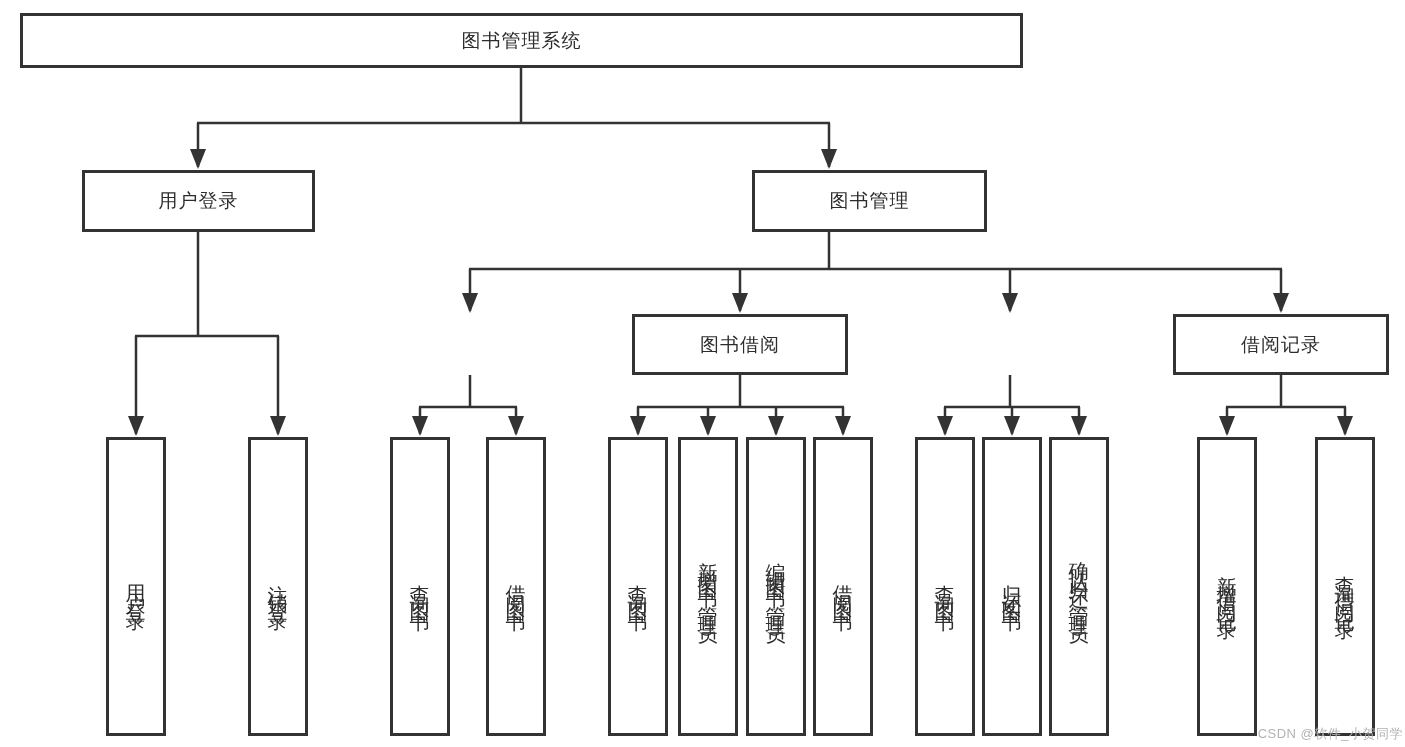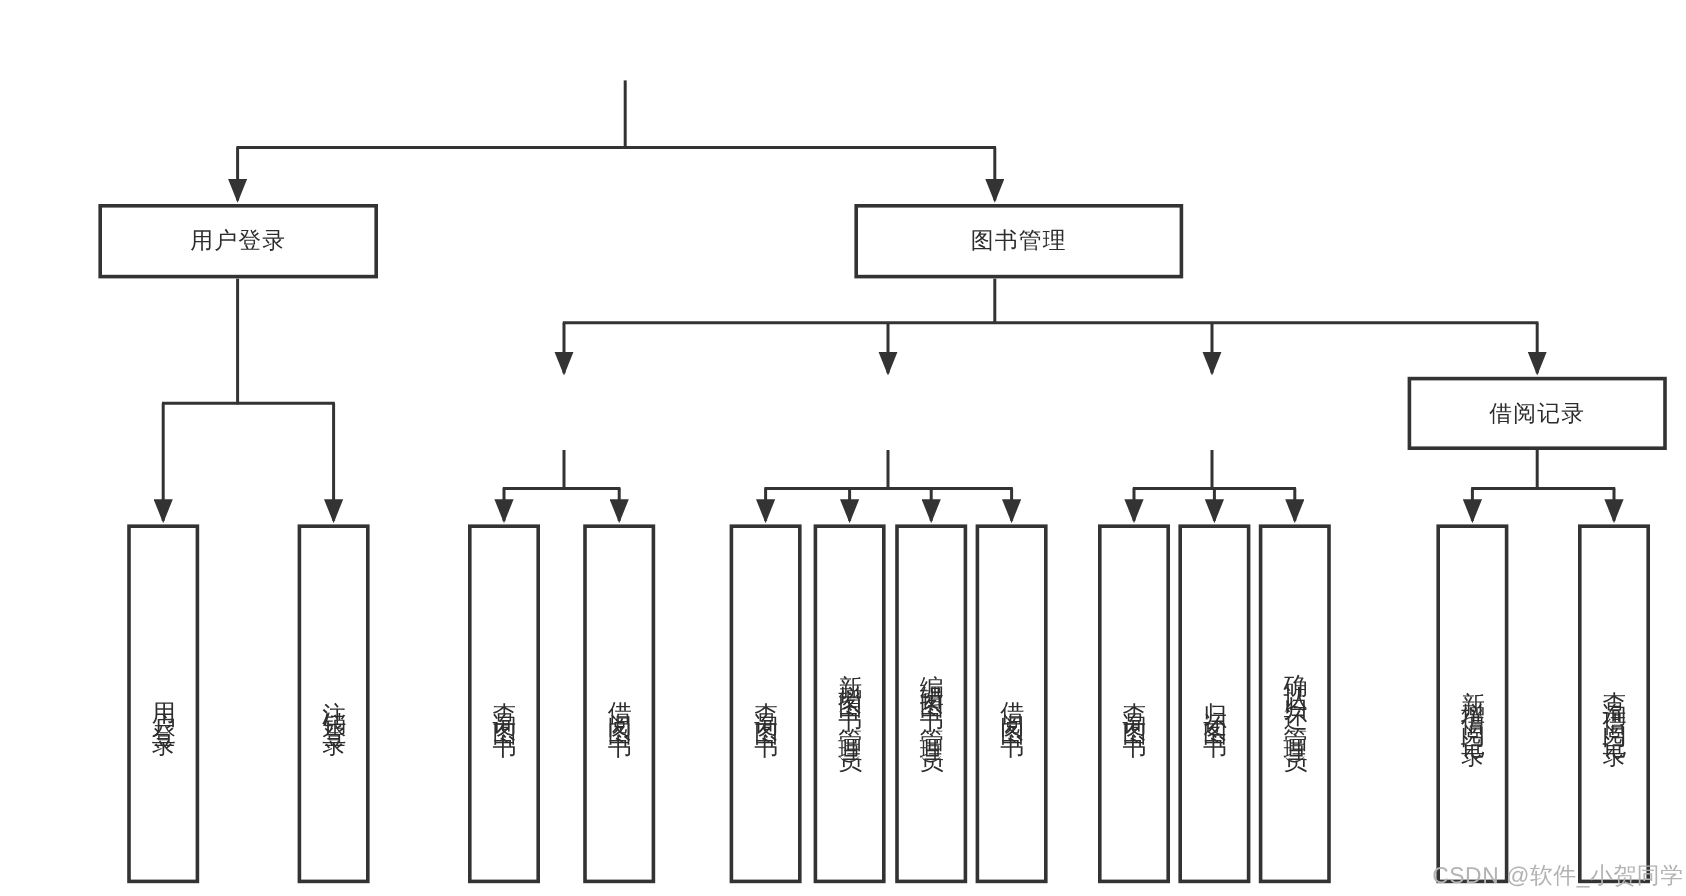--- a/index.html
+++ b/index.html
@@ -55,21 +55,21 @@
     font-size: 20px;
     letter-spacing: 9px;
     line-height: 1.1;
     color: #2d2d2d;
     white-space: nowrap;
   }
   .watermark {
     position: absolute;
     right: 2px;
     bottom: 4px;
-    font-size: 19px;
+    font-size: 13px;
     color: #b3b3b3;
     letter-spacing: 0.5px;
     z-index: 3;
   }
 </style>
 </head>
 <body>
 
 <div id="canvas">
 
@@ -116,28 +116,34 @@
       <line x1="1012" y1="407" x2="1012" y2="434" marker-end="url(#arrowhead)"></line>
       <line x1="1079" y1="407" x2="1079" y2="434" marker-end="url(#arrowhead)"></line>
 
       <line x1="1281" y1="375" x2="1281" y2="408"></line>
       <line x1="1226" y1="407" x2="1346" y2="407"></line>
       <line x1="1227" y1="407" x2="1227" y2="434" marker-end="url(#arrowhead)"></line>
       <line x1="1345" y1="407" x2="1345" y2="434" marker-end="url(#arrowhead)"></line>
     </g>
   </svg>
 
+  <div class="box root h-node">
+    <span>图书管理系统</span>
+  </div>
 
   <div class="box lvl2 h-node" style="left:82px;width:233px;">
     <span>用户登录</span>
   </div>
-  <div class="box lvl2 h-node" style="left:712px;width:274px;">
+  <div class="box lvl2 h-node" style="left:752px;width:235px;">
     <span>图书管理</span>
   </div>
 
+  <div class="box lvl3 h-node" style="left:632px;">
+    <span>图书借阅</span>
+  </div>
   <div class="box lvl3 h-node" style="left:1173px;">
     <span>借阅记录</span>
   </div>
 
   <div class="box leaf" style="left:106px;">
     <span class="vtext">用户登录</span>
   </div>
   <div class="box leaf" style="left:248px;">
     <span class="vtext">注销登录</span>
   </div>

